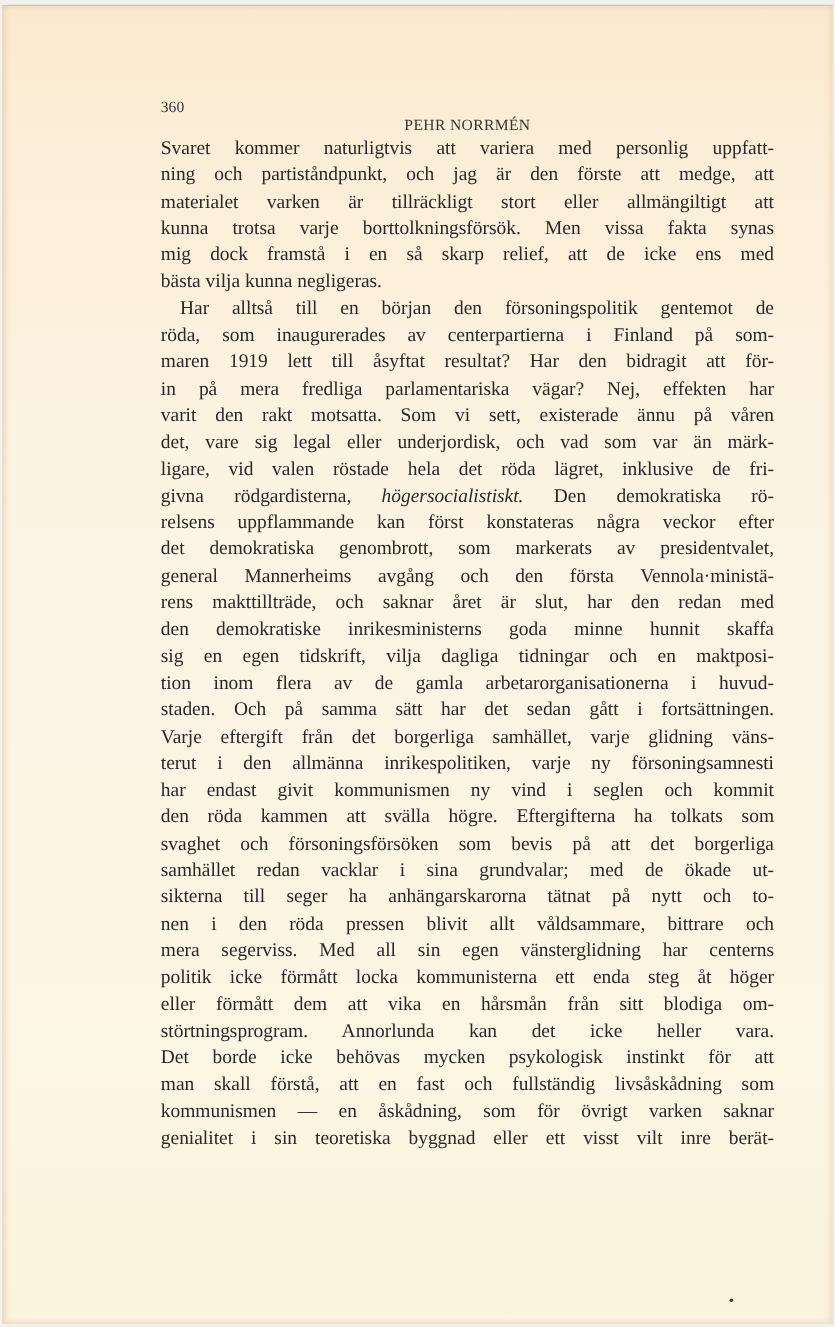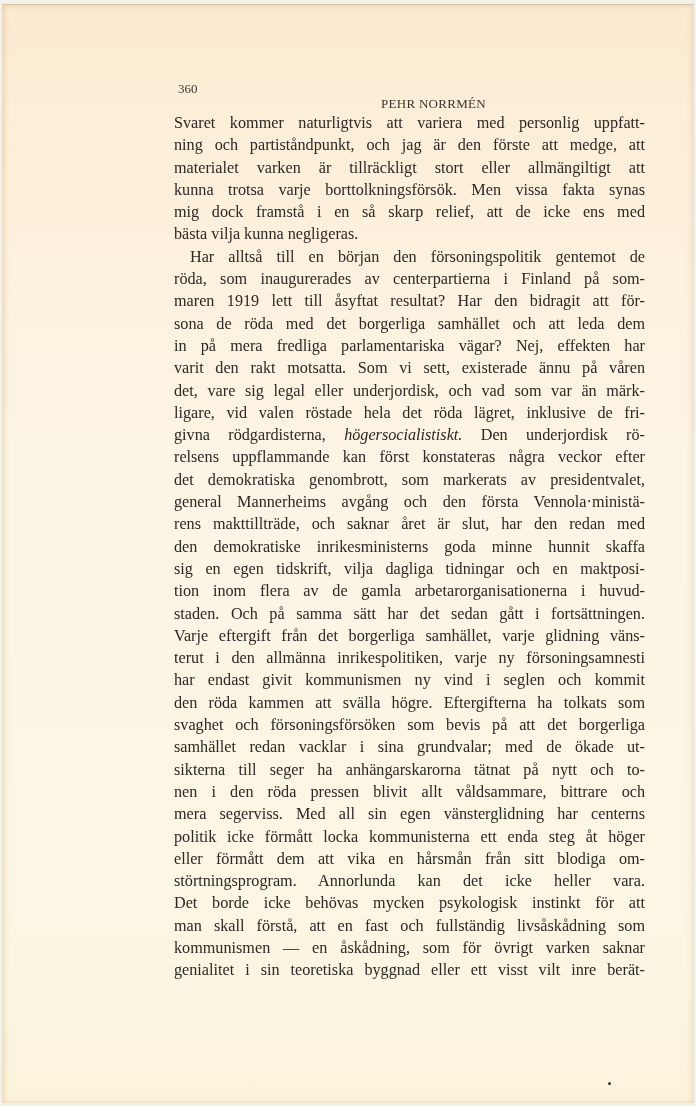--- a/index.html
+++ b/index.html
@@ -9,32 +9,32 @@
     position: relative;
   }
   .page {
     position: absolute; left: 2px; top: 4px; width: 692px; height: 1098px;
     background: linear-gradient(180deg, #fbe9cf 0%, #fcefd9 12%, #fcf4e4 40%, #fcf6e4 80%, #fbf3dc 100%);
     border-top: 1px solid #d8c4a4;
     box-shadow: inset 3px 0 4px rgba(210,180,140,0.35), inset -3px 0 4px rgba(210,180,140,0.25);
   }
   .header {
     position: absolute; top: 76px; left: 132px; width: 511px; height: 18px;
-    font-family: "Liberation Serif", serif; font-size: 13px; color: #3a3532; margin-left: 44px;
+    font-family: "Liberation Serif", serif; font-size: 13px; color: #3a3532;
   }
   .page-number { position: absolute; left: 0; top: 0; }
   .running-head { position: absolute; left: 0; right: 0; top: 15px; text-align: center; letter-spacing: 0.3px; }
   .body-text {
     position: absolute; top: 107px; left: 132px; width: 511px;
     font-family: "Liberation Serif", serif; font-size: 16.2px; line-height: 22.3px;
     color: #2c2826;
   }
   .line {
     display: block; height: 22.3px; white-space: nowrap;
-    text-align: justify; text-align-last: justify; margin-left: 40px;
+    text-align: justify; text-align-last: justify;
   }
   .line.last { text-align-last: left; }
   .line.indent { padding-left: 16px; }
   .line em { font-style: italic; }
   .dot {
     position: absolute; left: 606px; top: 1077px; width: 3px; height: 3px;
     background: #3a3530; border-radius: 50%;
   }
 </style>
 </head>
@@ -49,26 +49,25 @@
   <div class="body-text">
     <span class="line">Svaret kommer naturligtvis att variera med personlig uppfatt-</span>
     <span class="line">ning och partiståndpunkt, och jag är den förste att medge, att</span>
     <span class="line">materialet varken är tillräckligt stort eller allmängiltigt att</span>
     <span class="line">kunna trotsa varje borttolkningsförsök. Men vissa fakta synas</span>
     <span class="line">mig dock framstå i en så skarp relief, att de icke ens med</span>
     <span class="line last">bästa vilja kunna negligeras.</span>
     <span class="line indent">Har alltså till en början den försoningspolitik gentemot de</span>
     <span class="line">röda, som inaugurerades av centerpartierna i Finland på som-</span>
     <span class="line">maren 1919 lett till åsyftat resultat? Har den bidragit att för-</span>
-    <span class="line">sona de röda med det borgerliga samhället och att leda dem</span>
     <span class="line">in på mera fredliga parlamentariska vägar? Nej, effekten har</span>
     <span class="line">varit den rakt motsatta. Som vi sett, existerade ännu på våren</span>
     <span class="line">det, vare sig legal eller underjordisk, och vad som var än märk-</span>
     <span class="line">ligare, vid valen röstade hela det röda lägret, inklusive de fri-</span>
-    <span class="line"><span>givna rödgardisterna, </span><em>högersocialistiskt.</em><span> Den underjordisk rö-</span></span>
+    <span class="line"><span>givna rödgardisterna, </span><em>högersocialistiskt.</em><span> Den demokratiska rö-</span></span>
     <span class="line">relsens uppflammande kan först konstateras några veckor efter</span>
     <span class="line">det demokratiska genombrott, som markerats av presidentvalet,</span>
     <span class="line">general Mannerheims avgång och den första Vennola·ministä-</span>
     <span class="line">rens makttillträde, och saknar året är slut, har den redan med</span>
     <span class="line">den demokratiske inrikesministerns goda minne hunnit skaffa</span>
     <span class="line">sig en egen tidskrift, vilja dagliga tidningar och en maktposi-</span>
     <span class="line">tion inom flera av de gamla arbetarorganisationerna i huvud-</span>
     <span class="line">staden. Och på samma sätt har det sedan gått i fortsättningen.</span>
     <span class="line">Varje eftergift från det borgerliga samhället, varje glidning väns-</span>
     <span class="line">terut i den allmänna inrikespolitiken, varje ny försoningsamnesti</span>

